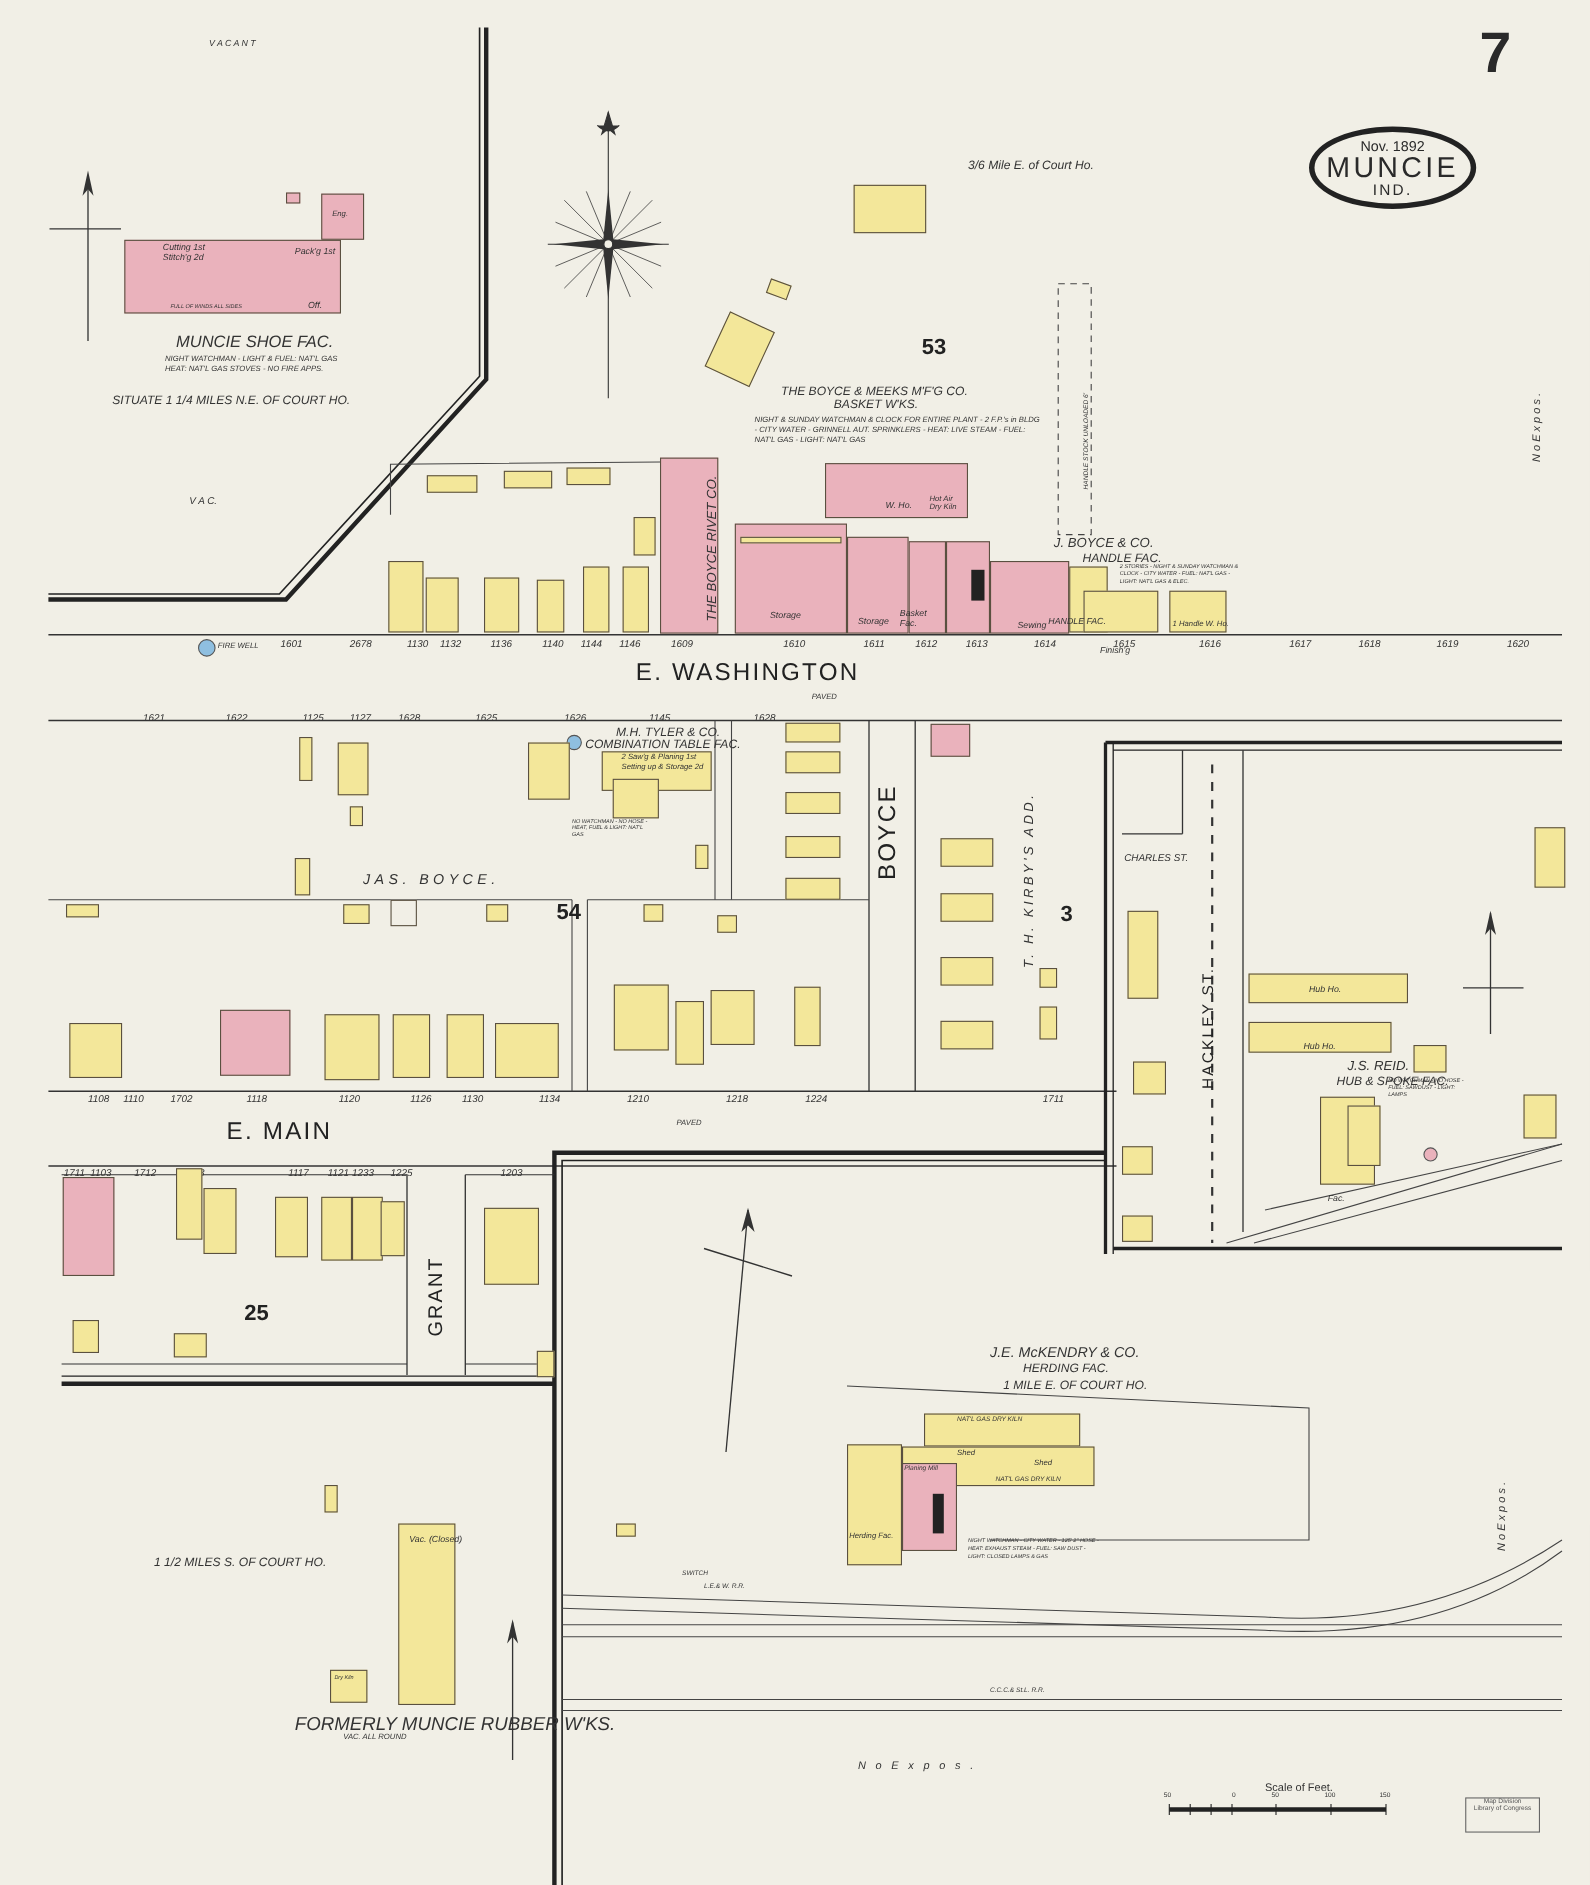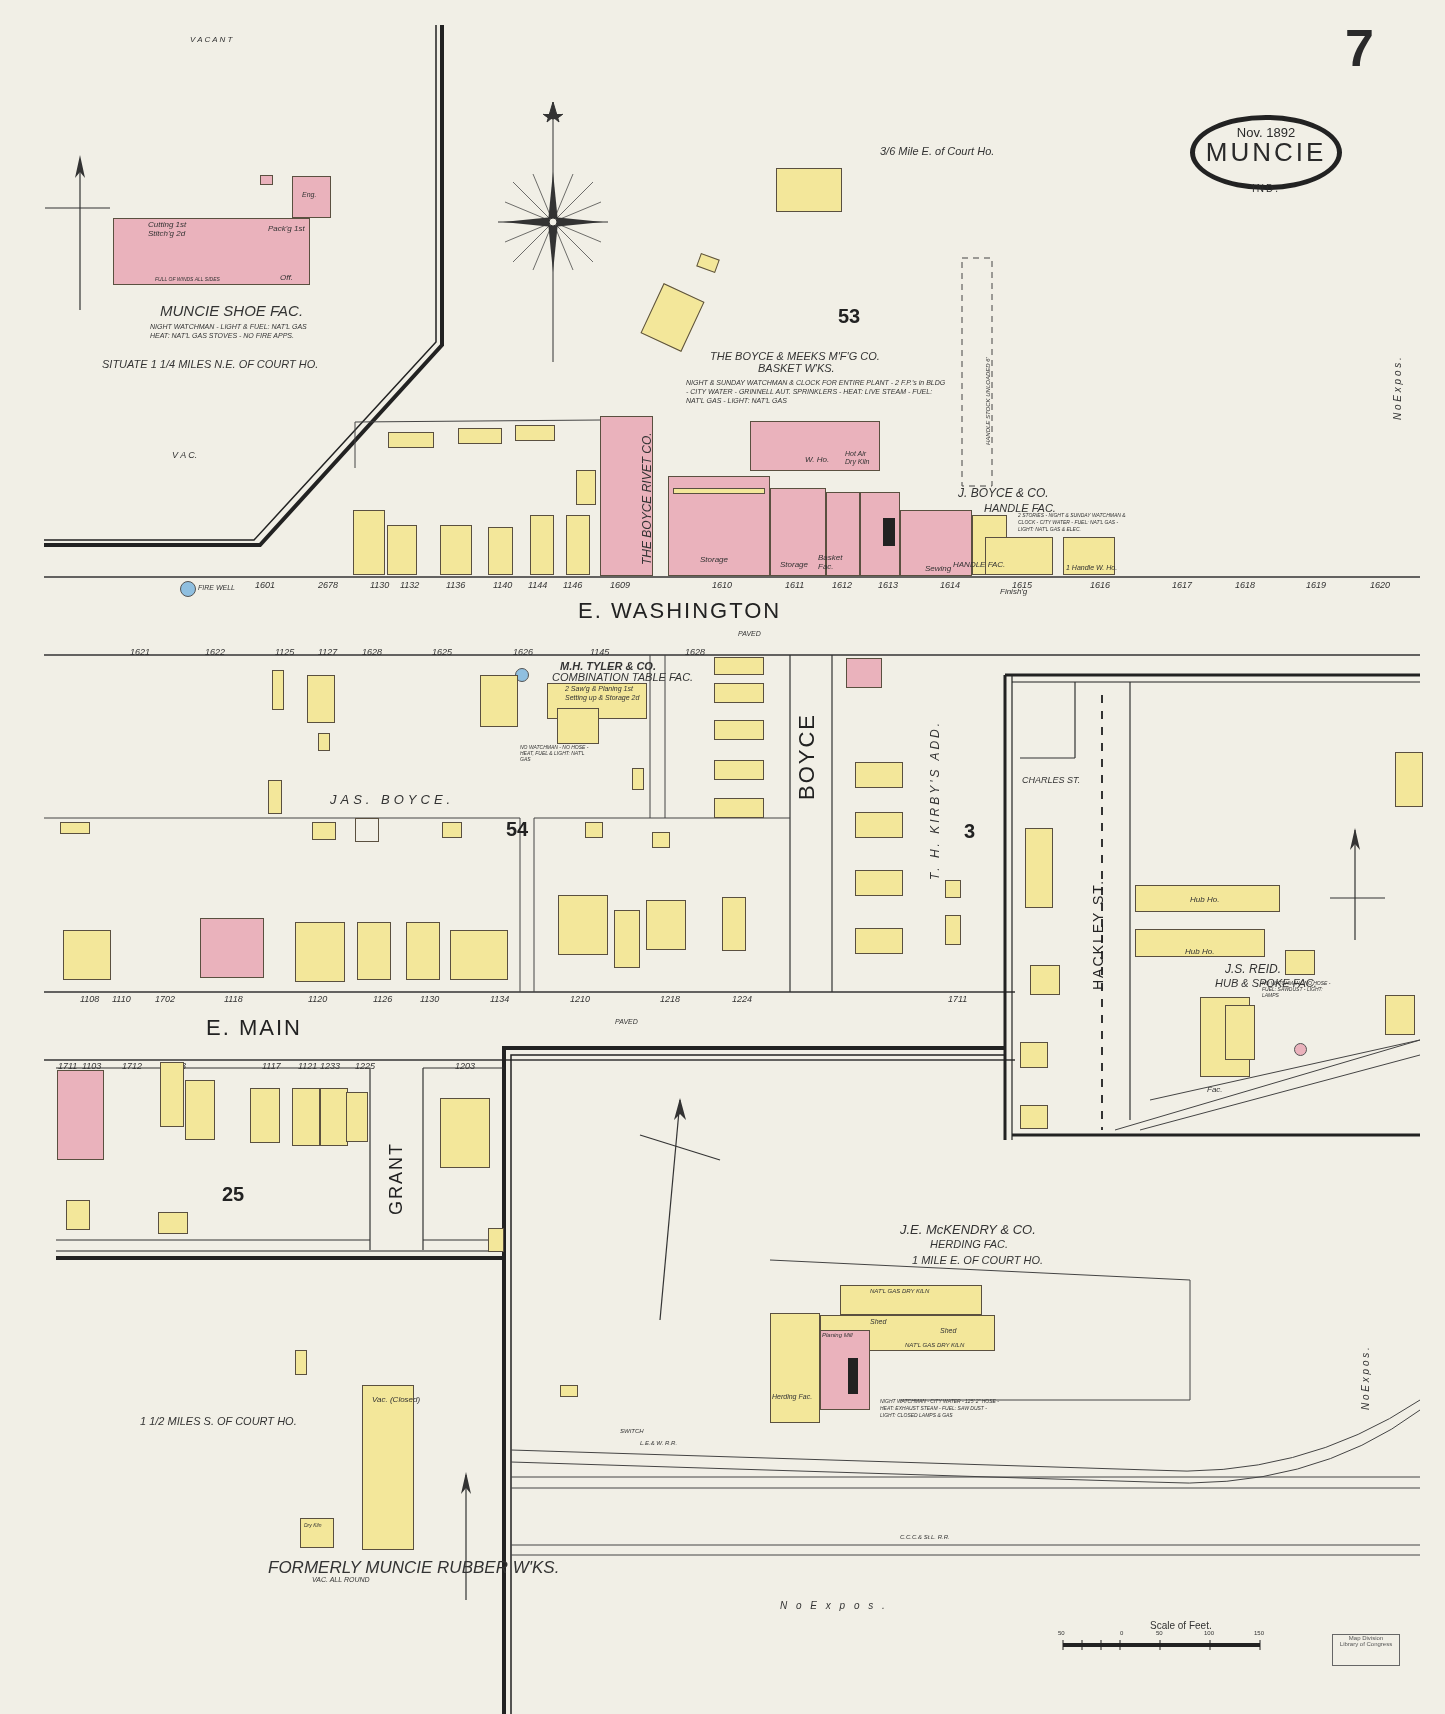--- a/index.html
+++ b/index.html
@@ -11,21 +11,21 @@
   .bldg { position: absolute; border: 1.5px solid #5a5040; box-sizing: border-box; }
   .frame { background: #f3e79a; }
   .brick { background: #eab2bc; }
   .num { position: absolute; font-size: 9px; font-style: italic; color: #333; }
   .block-no { position: absolute; font-size: 20px; font-weight: bold; color: #222; }
   svg.lines { position: absolute; left: 0; top: 0; }
   .title-oval { position: absolute; left: 1190px; top: 115px; width: 152px; height: 75px; border: 5px solid #222;
                 border-radius: 50%; text-align: center; box-sizing: border-box; }
   .title-oval .date { font-size: 13px; margin-top: 5px; }
   .title-oval .city { font-size: 26px; letter-spacing: 3px; line-height: 24px; }
-  .title-oval .state { font-size: 10px; letter-spacing: 2px; margin-top: 19px; }
+  .title-oval .state { font-size: 14px; letter-spacing: 2px; }
   .page-no { position: absolute; left: 1345px; top: 18px; font-size: 52px; font-weight: bold; }
   .note { position: absolute; font-size: 7px; font-style: italic; color: #333; line-height: 9px; }
   .stamp { position: absolute; left: 1332px; top: 1634px; width: 66px; height: 30px; border: 1px solid #666; font-size: 6px; text-align: center; color: #555; }
 </style>
 </head>
 <body>
 
 <div class="sheet">
 
   <svg class="lines" width="1445" height="1714">
@@ -256,22 +256,22 @@
   <div class="num" style="left:205px;top:647px;">1622</div>
   <div class="num" style="left:275px;top:647px;">1125</div>
   <div class="num" style="left:318px;top:647px;">1127</div>
   <div class="num" style="left:362px;top:647px;">1628</div>
   <div class="num" style="left:432px;top:647px;">1625</div>
   <div class="num" style="left:513px;top:647px;">1626</div>
   <div class="num" style="left:590px;top:647px;">1145</div>
   <div class="num" style="left:685px;top:647px;">1628</div>
 
   <div style="position:absolute;left:515px;top:668px;width:12px;height:12px;border-radius:50%;background:#8fbfe0;border:1px solid #555;"></div>
-  <div class="lbl" style="left:560px;top:660px;font-size:11px;font-weight:bold;">M.H. TYLER &amp; CO.</div>
-  <div class="lbl" style="left:532px;top:671px;font-size:11px;margin-left:20px;">COMBINATION TABLE FAC.</div>
+  <div class="lbl" style="left:560px;top:660px;font-size:11px;">M.H. TYLER &amp; CO.</div>
+  <div class="lbl" style="left:532px;top:671px;font-size:11px;">COMBINATION TABLE FAC.</div>
   <div class="bldg frame" style="left:547px;top:683px;width:100px;height:36px;"></div>
   <div class="lbl" style="left:565px;top:685px;font-size:7px;">2 Saw'g &amp; Planing 1st</div>
   <div class="lbl" style="left:565px;top:694px;font-size:7px;">Setting up &amp; Storage 2d</div>
   <div class="bldg frame" style="left:557px;top:708px;width:42px;height:36px;"></div>
   <div class="note" style="left:520px;top:744px;width:75px;white-space:normal;font-size:5px;line-height:6px;">NO WATCHMAN - NO HOSE - HEAT, FUEL &amp; LIGHT: NAT'L GAS</div>
 
   <div class="bldg frame" style="left:272px;top:670px;width:12px;height:40px;"></div>
   <div class="bldg frame" style="left:307px;top:675px;width:28px;height:48px;"></div>
   <div class="bldg frame" style="left:318px;top:733px;width:12px;height:18px;"></div>
   <div class="bldg frame" style="left:480px;top:675px;width:38px;height:52px;"></div>

